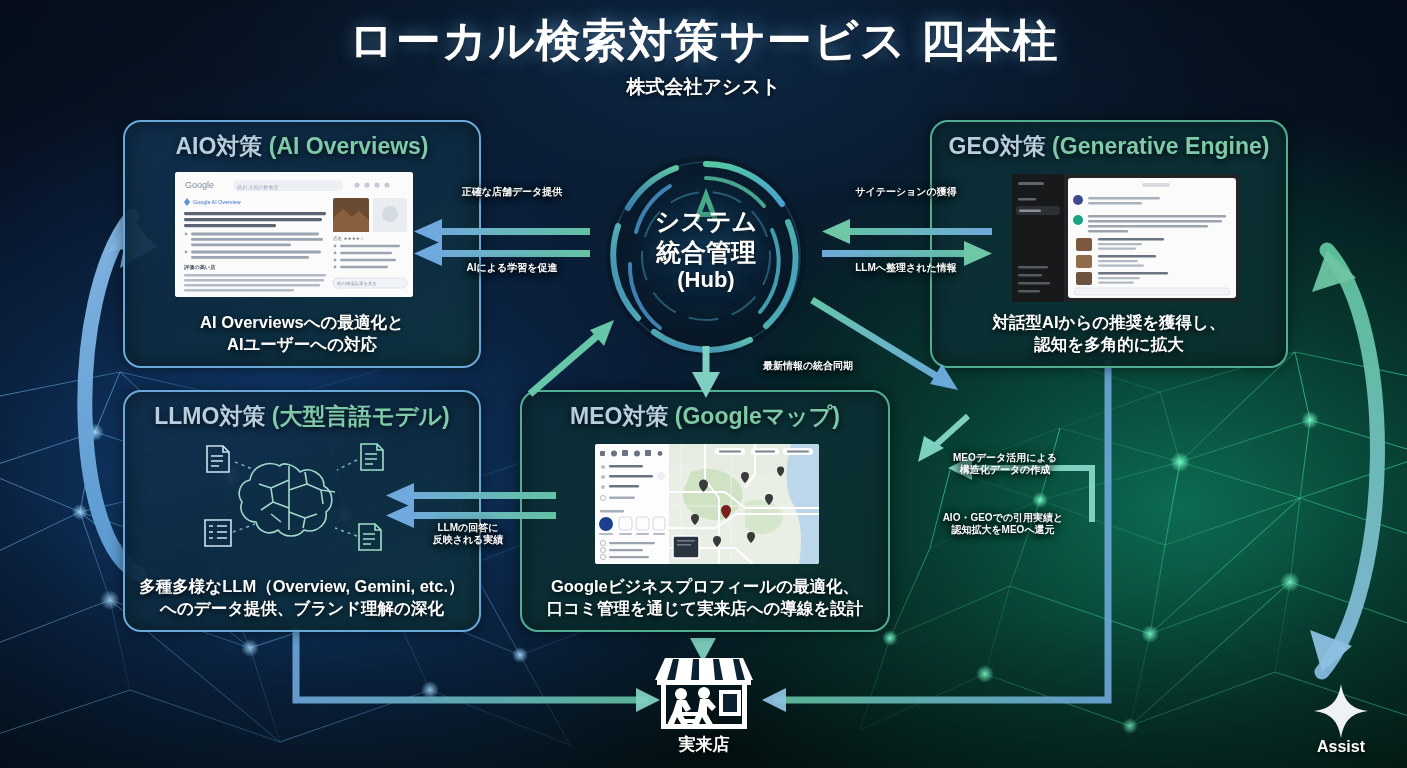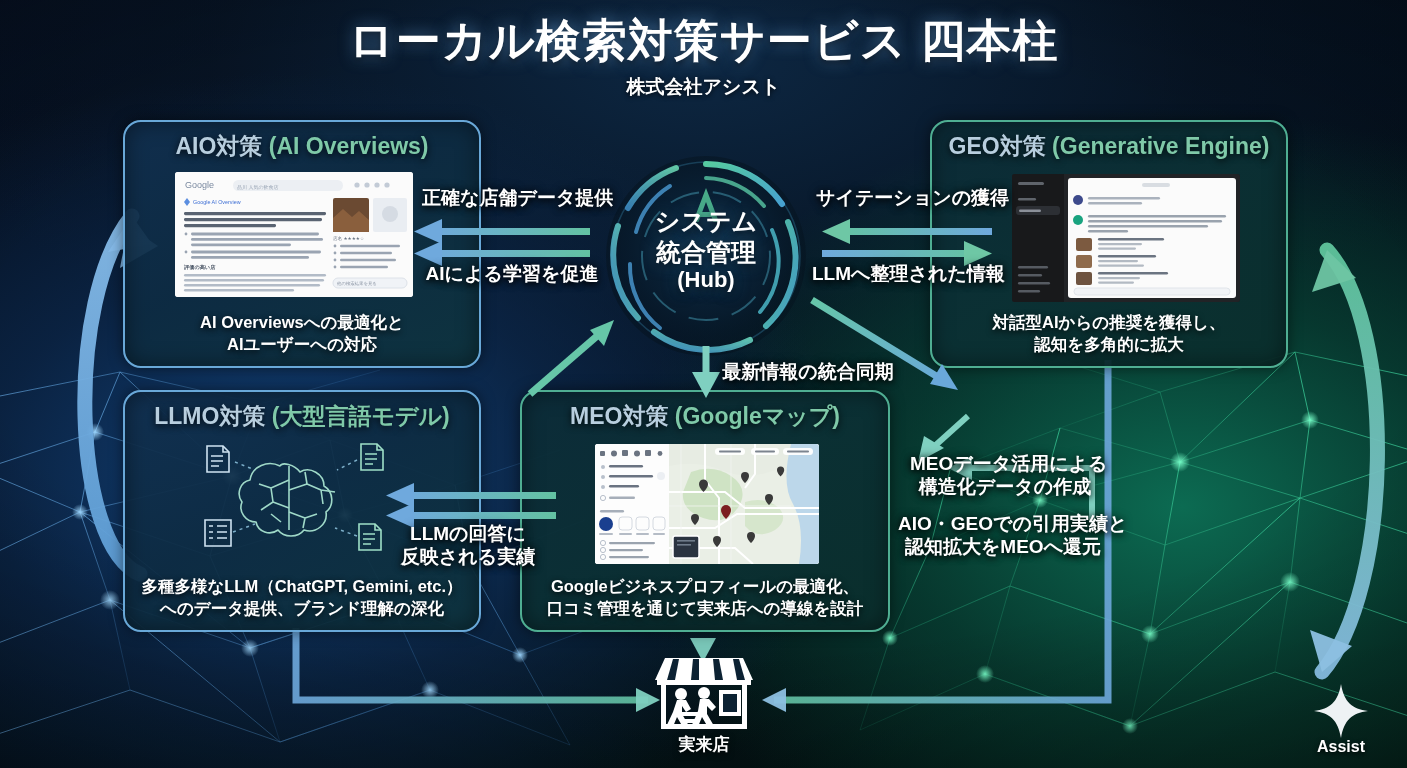--- a/index.html
+++ b/index.html
@@ -46,21 +46,21 @@
     color:#ffffff;font-weight:bold;font-size:16.5px;line-height:1.3;
     text-shadow:0 2px 6px rgba(0,0,0,.95);}
   .thumb{position:absolute;border-radius:3px;overflow:hidden;background:#fff;}
   
   .hub{position:absolute;left:600px;top:150px;width:212px;height:212px;z-index:16;}
   .hub-text{position:absolute;left:0;right:0;top:56px;text-align:center;color:#fff;
     font-weight:bold;font-size:25px;line-height:1.22;
     text-shadow:0 2px 8px rgba(0,0,0,.9),0 0 16px rgba(80,170,220,.5);}
   .hub-text .hub-sm{font-size:22px;}
   
-  .flow-label{position:absolute;color:#fff;font-weight:bold;font-size:19px;
+  .flow-label{position:absolute;color:#fff;font-weight:bold;font-size:10px;
     line-height:1.22;text-align:center;white-space:nowrap;z-index:18;
     text-shadow:0 2px 6px rgba(0,0,0,.95),0 0 10px rgba(0,0,0,.8);}
   
   .store{position:absolute;left:645px;top:650px;width:118px;z-index:18;text-align:center;}
   .store-label{color:#fff;font-weight:bold;font-size:17px;margin-top:1px;
     text-shadow:0 2px 6px rgba(0,0,0,.95);}
   
   .assist{position:absolute;right:22px;bottom:12px;width:88px;text-align:center;z-index:20;}
   .assist-name{color:#fff;font-weight:bold;font-size:16px;margin-top:-2px;
     text-shadow:0 2px 5px rgba(0,0,0,.9);}
@@ -369,21 +369,21 @@
       </g>
 
       <g stroke="#8fc5e0" stroke-width="1.5" stroke-dasharray="3 4" fill="none" opacity=".85">
         <path d="M50 26 L70 34"></path>
           <path d="M172 24 L152 34"></path>
         <path d="M48 96 L70 88"></path>
           <path d="M172 100 L150 92"></path>
       </g>
     </svg>
     <div class="card-caption">
-      <div>多種多様なLLM（ChatGPT, Gemini, etc.）</div>
+      <div>多種多様なLLM（Overview, Gemini, etc.）</div>
       <div>へのデータ提供、ブランド理解の深化</div>
     </div>
   </div>
 
   <div class="card card-green" style="left:520px;top:390px;width:366px;height:238px;">
     <div class="card-title">
       <span class="t-jp">MEO対策</span>
       <span class="t-en">(Googleマップ)</span>
     </div>
     <div class="thumb" style="left:73px;top:52px;width:224px;height:120px;">

